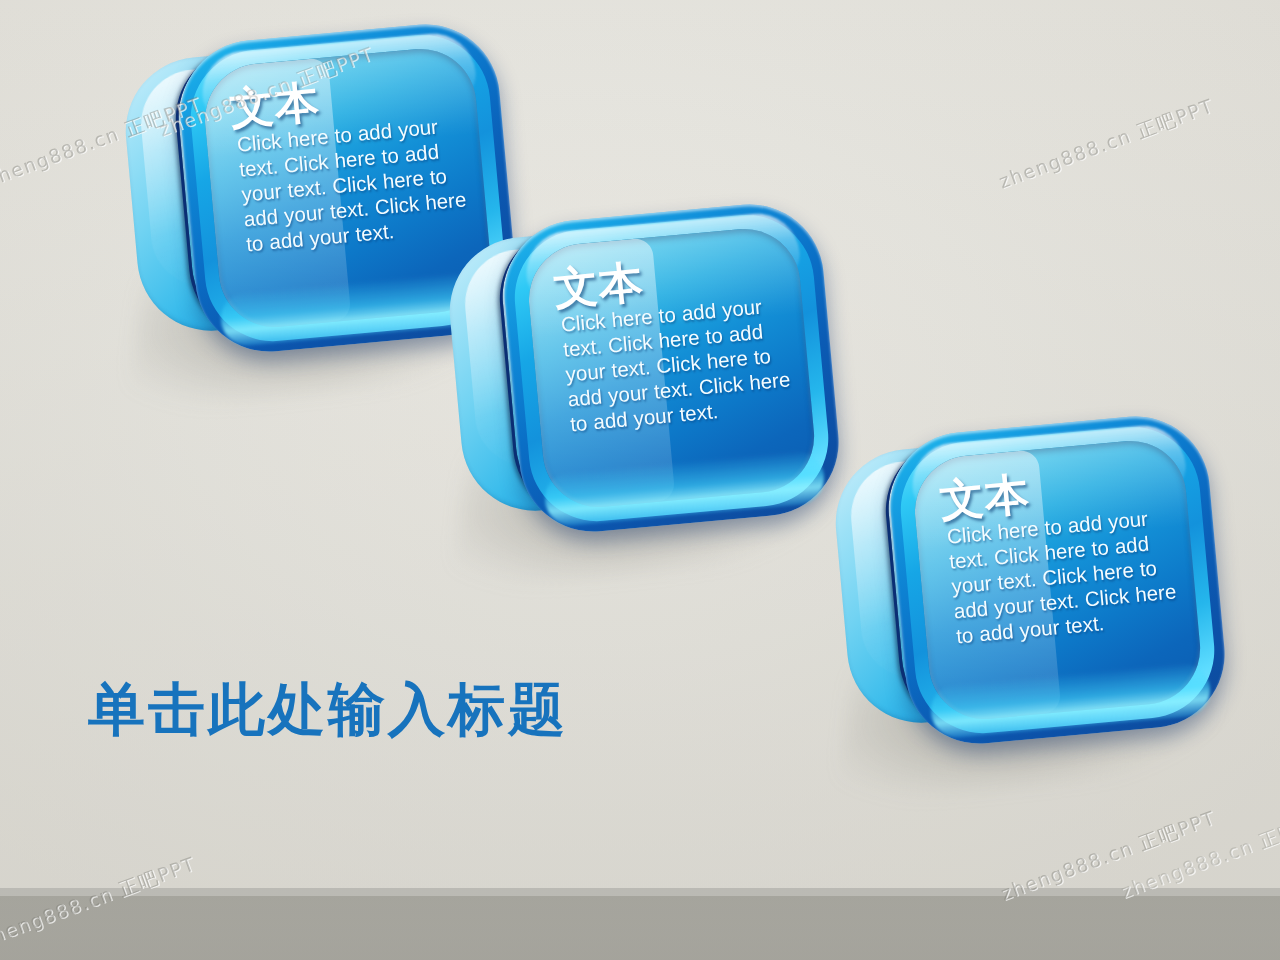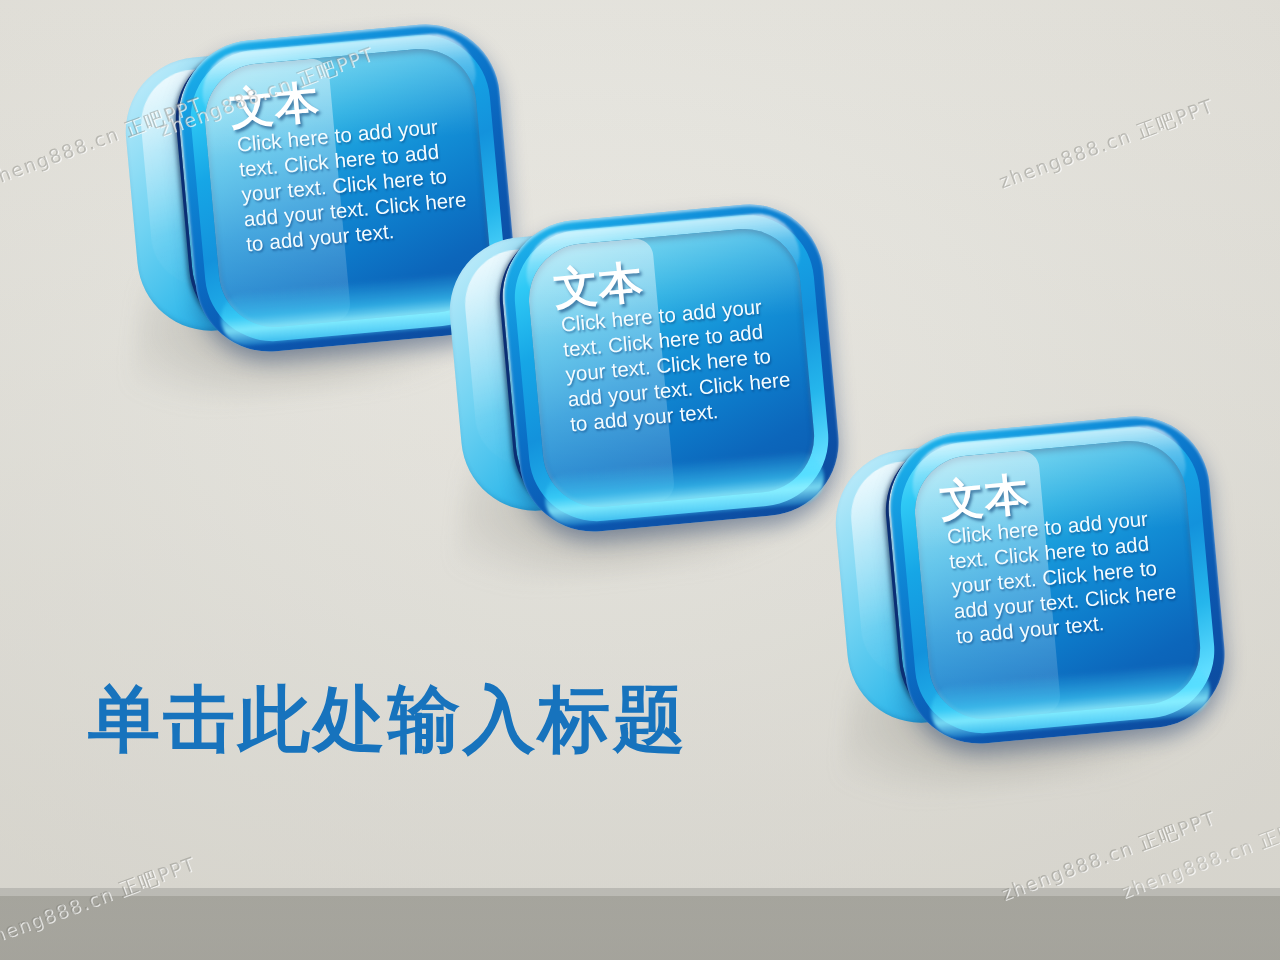--- a/index.html
+++ b/index.html
@@ -291,21 +291,21 @@
     padding-left: 4px;
     word-spacing: 0.5px;
   }
 
   
   .slide-title {
     position: absolute;
     left: 88px;
     top: 672px;
     font-family: "DejaVu Sans", "Liberation Sans", sans-serif;
-    font-size: 72px;
+    font-size: 57px;
     font-weight: 700;
     letter-spacing: 3px;
     color: #1773bd;
     white-space: nowrap;
   }
 </style>
 </head>
 <body>
 
 <div id="slide">

